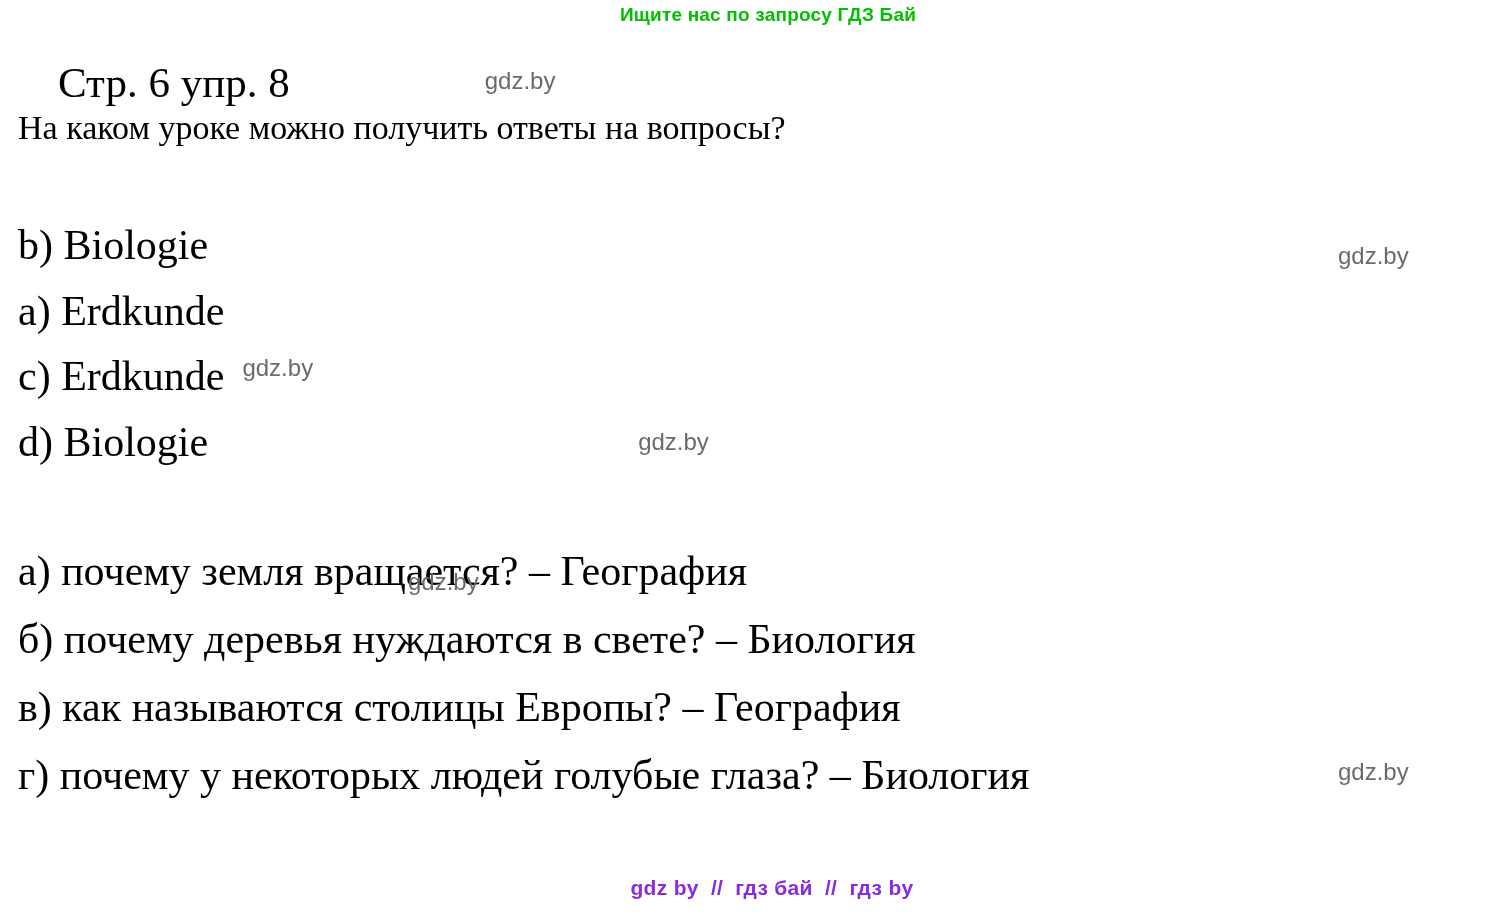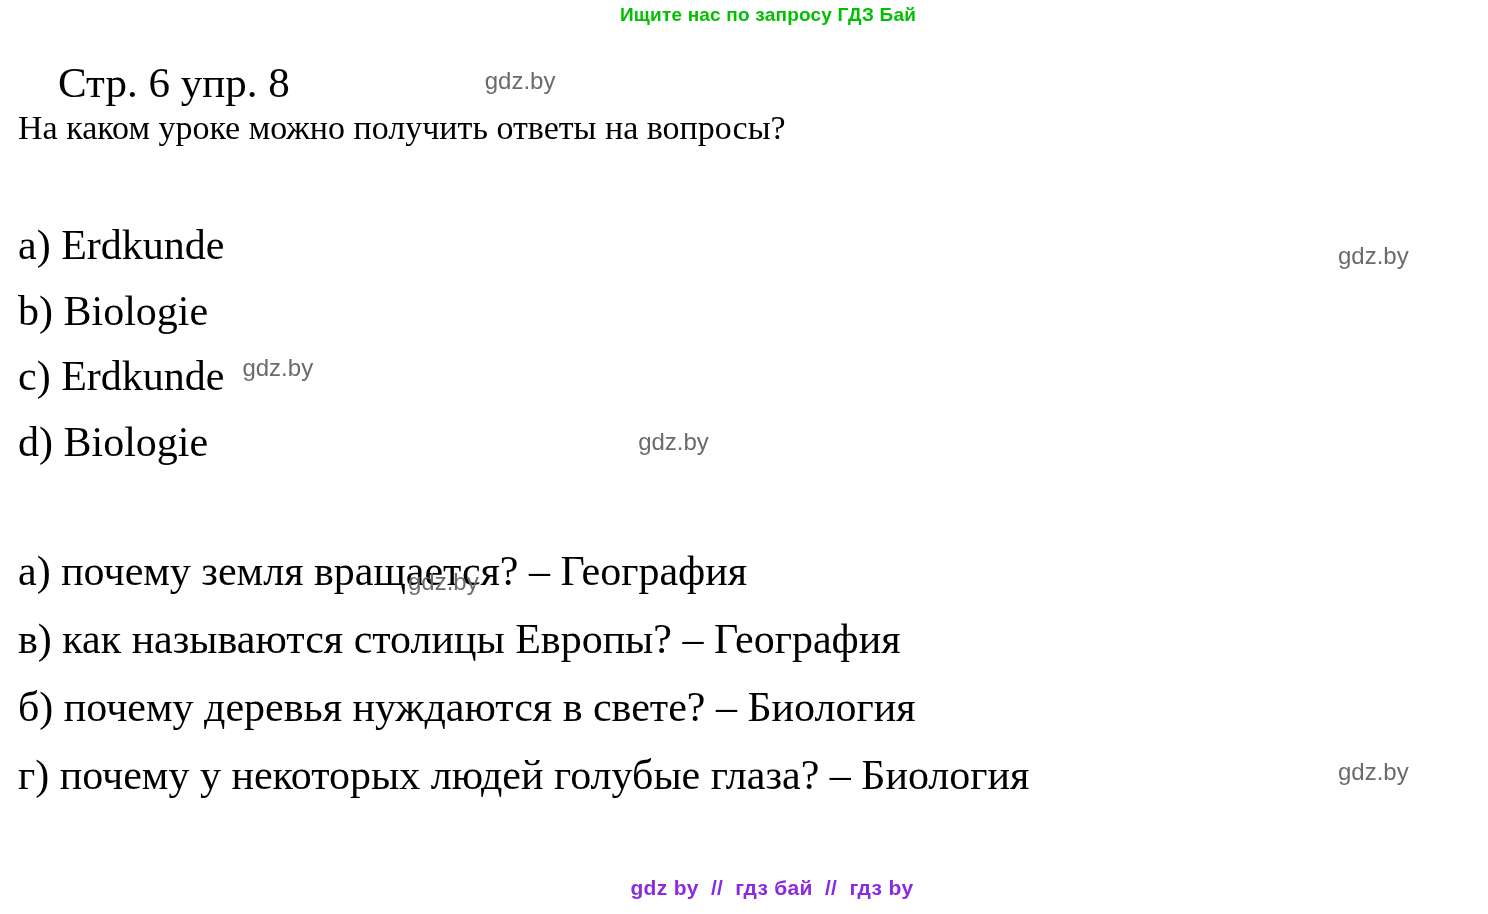--- a/index.html
+++ b/index.html
@@ -112,39 +112,39 @@
     <div class="title-row">
       <span class="title">Стр. 6 упр. 8</span>
       <span class="wm-inline" style="margin-left:195px; position:relative; top:-8px;">gdz.by</span>
     </div>
 
     <div class="question">На каком уроке можно получить ответы на вопросы?</div>
 
     <div class="gap-1"></div>
 
     <div class="opt">
-      <span>a) Erdkunde</span>
+      <span>b) Biologie</span>
     </div>
     <div class="opt">
-      <span>b) Biologie</span>
+      <span>a) Erdkunde</span>
     </div>
     <div class="opt">
       <span>c) Erdkunde</span>
       <span class="wm-inline" style="margin-left:18px; position:relative; top:-14px;">gdz.by</span>
     </div>
     <div class="opt">
       <span>d) Biologie</span>
       <span class="wm-inline" style="margin-left:430px; position:relative; top:-6px;">gdz.by</span>
     </div>
 
     <div class="gap-2"></div>
 
     <div class="ans">а) почему земля вращается? – География</div>
+    <div class="ans">б) почему деревья нуждаются в свете? – Биология</div>
     <div class="ans">в) как называются столицы Европы? – География</div>
-    <div class="ans">б) почему деревья нуждаются в свете? – Биология</div>
     <div class="ans">г) почему у некоторых людей голубые глаза? – Биология</div>
 
   </div>
 
   <div class="wm-abs" style="left:1338px; top:242px;">gdz.by</div>
   <div class="wm-abs" style="left:408px; top:568px;">gdz.by</div>
   <div class="wm-abs" style="left:1338px; top:758px;">gdz.by</div>
 
   <div class="bottom-bar">
     <span>gdz by</span>

